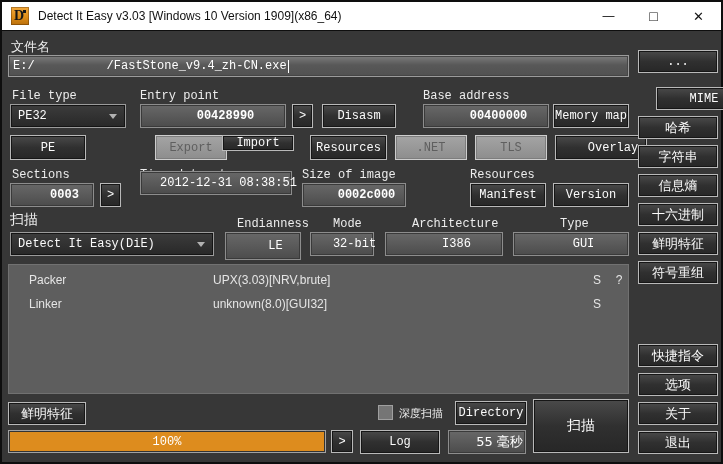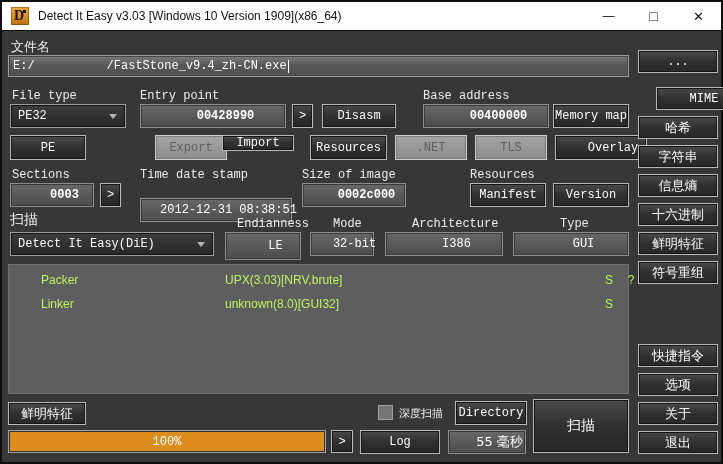--- a/index.html
+++ b/index.html
@@ -48,22 +48,22 @@
     border-top:5px solid #b2b2b2;}
   
   .input{position:absolute;display:flex;align-items:center;box-sizing:border-box;
     padding-left:4px;color:#ffffff;font-size:12px;white-space:pre;
     background:linear-gradient(180deg,#7c7c7c 0%,#585858 45%,#515151 100%);
     border:1px solid #9b9b9b;box-shadow:inset 0 0 0 1px #454545;}
   .caret{display:inline-block;width:1px;height:13px;background:#fff;margin-left:1px;}
   
   .results{position:absolute;left:8px;top:264px;width:621px;height:130px;
     background:#5e5e5e;border:1px solid #717171;box-sizing:border-box;}
-  .result-row{position:absolute;left:12px;width:100%;height:18px;line-height:18px;
-    color:#bef264;font-size:12px;}
+  .result-row{position:absolute;left:0;width:100%;height:18px;line-height:18px;
+    color:#e5e5e5;font-size:12px;}
   .rcell{position:absolute;top:0;white-space:nowrap;}
   
   .progress{position:absolute;left:8px;top:430px;width:318px;height:23px;
     background:#333;border:1px solid #a2a2a2;box-sizing:border-box;padding:1px;}
   .progress-fill{width:100%;height:100%;display:flex;align-items:center;justify-content:center;
     color:#fff;font-size:12px;background:#dd8c1e;}
   
   .checkbox{position:absolute;left:378px;top:405px;width:15px;height:15px;
     background:#757575;border:1px solid #9f9f9f;box-sizing:border-box;}
 </style>
@@ -110,21 +110,21 @@
   <div class="btn mono disabled" style="left:475px;top:135px;width:72px;height:25px;">TLS</div>
   <div class="btn mono" style="left:555px;top:135px;width:92px;height:25px;padding-left:24px;">Overlay</div>
 
   <div class="lbl mono" style="left:12px;top:168px;">Sections</div>
   <div class="lbl mono" style="left:140px;top:168px;">Time date stamp</div>
   <div class="lbl mono" style="left:302px;top:168px;">Size of image</div>
   <div class="lbl mono" style="left:470px;top:168px;">Resources</div>
 
   <div class="field mono bold" style="left:10px;top:183px;width:84px;height:24px;">0003</div>
   <div class="btn mono" style="left:100px;top:183px;width:21px;height:24px;">&gt;</div>
-  <div class="field mono" style="left:140px;top:198px;width:152px;height:24px;">2012-12-31 08:38:51</div>
+  <div class="field mono" style="left:140px;top:171px;width:152px;height:24px;">2012-12-31 08:38:51</div>
   <div class="field mono bold" style="left:302px;top:183px;width:104px;height:24px;">0002c000</div>
   <div class="btn mono" style="left:470px;top:183px;width:76px;height:24px;">Manifest</div>
   <div class="btn mono" style="left:553px;top:183px;width:76px;height:24px;">Version</div>
 
   <div class="lbl cjk" style="left:10px;top:211px;font-size:14px;">扫描</div>
   <div class="lbl mono" style="left:237px;top:217px;">Endianness</div>
   <div class="lbl mono" style="left:333px;top:217px;">Mode</div>
   <div class="lbl mono" style="left:412px;top:217px;">Architecture</div>
   <div class="lbl mono" style="left:560px;top:217px;">Type</div>
 

